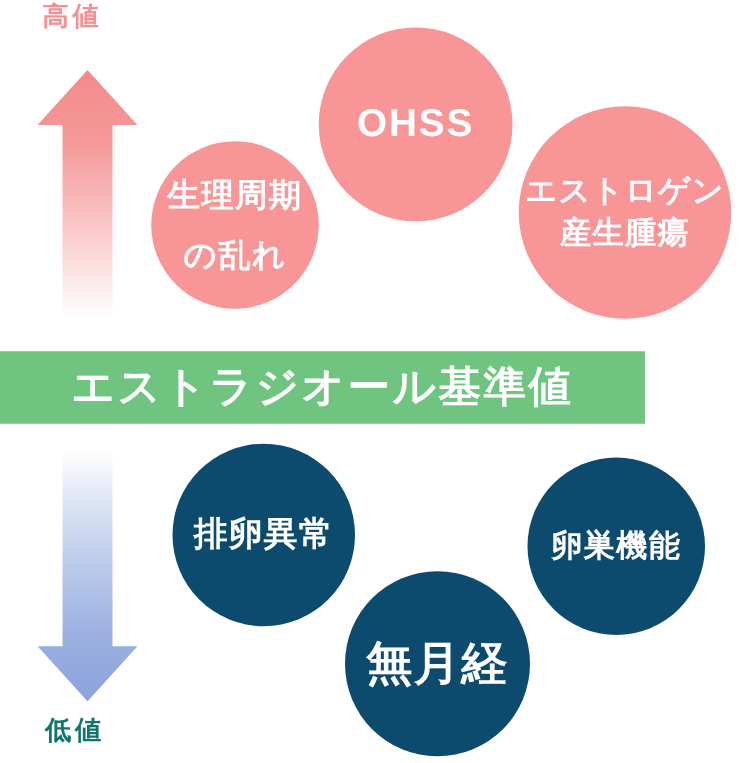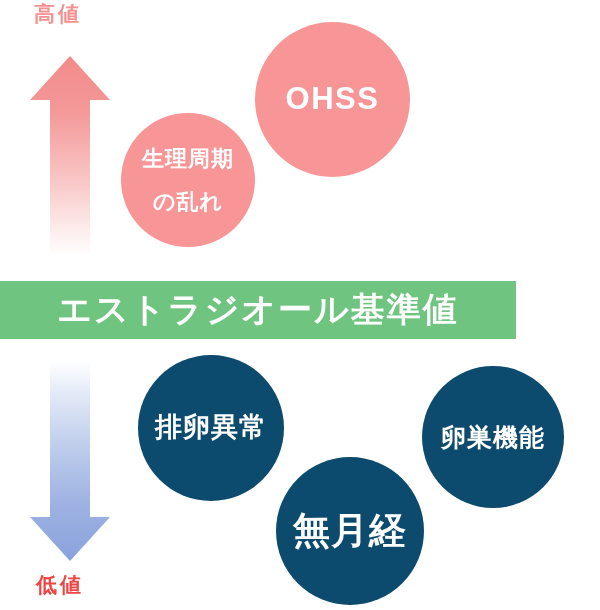--- a/index.html
+++ b/index.html
@@ -14,21 +14,21 @@
 
   .axis-label {
     position: absolute;
     font-weight: bold;
     font-size: 21px;
     line-height: 1;
     letter-spacing: 3px;
     white-space: nowrap;
   }
   .axis-label.high { left: 34px; top: 3px;  color: #f68f8f; }
-  .axis-label.low  { left: 36px; top: 574px; color: #ef4444; }
+  .axis-label.low  { left: 36px; top: 574px; color: #0f766e; }
 
   .arrow {
     position: absolute;
     left: 30px;
     width: 80px;
     height: 200px;
   }
   .arrow.up {
     top: 56px;
     background: linear-gradient(to bottom, #f28b8b 0%, #f49898 28%, #f9c6c6 62%, #fdeeee 88%, #ffffff 100%);
@@ -49,21 +49,21 @@
     justify-content: center;
     color: #ffffff;
     font-weight: bold;
     line-height: 1.32;
     letter-spacing: 1px;
   }
   .bubble span { display: block; }
   .bubble.pink { background: #f89596; }
   .bubble.blue { background: #0c4a6e; }
 
-  .bubble.seiri    { left: 121px; top: 113px; width: 134px; height: 134px; font-size: 22px; gap: 13px; }
+  .bubble.seiri    { left: 121px; top: 113px; width: 134px; height: 134px; font-size: 26px; gap: 13px; }
   .bubble.ohss     { left: 255px; top: 22px;  width: 155px; height: 155px; font-size: 31px; letter-spacing: 1.5px; }
   .bubble.estro    { left: 415px; top: 85px;  width: 170px; height: 170px; font-size: 25px; }
   .bubble.hairan   { left: 138px; top: 355px; width: 146px; height: 146px; font-size: 27px; }
   .bubble.ransou   { left: 422px; top: 366px; width: 142px; height: 142px; font-size: 25px; }
   .bubble.mugekkei { left: 276px; top: 457px; width: 148px; height: 148px; font-size: 37px; }
 
   .banner {
     position: absolute;
     left: 0;
     top: 281px;
@@ -90,20 +90,24 @@
 
   <div class="bubble pink seiri">
     <span>生理周期</span>
     <span>の乱れ</span>
   </div>
 
   <div class="bubble pink ohss">
     <span>OHSS</span>
   </div>
 
+  <div class="bubble pink estro">
+    <span>エストロゲン</span>
+    <span>産生腫瘍</span>
+  </div>
 
   <div class="banner">
     <span>エストラジオール基準値</span>
   </div>
 
   <div class="arrow down"></div>
 
   <div class="bubble blue hairan">
     <span>排卵異常</span>
   </div>

